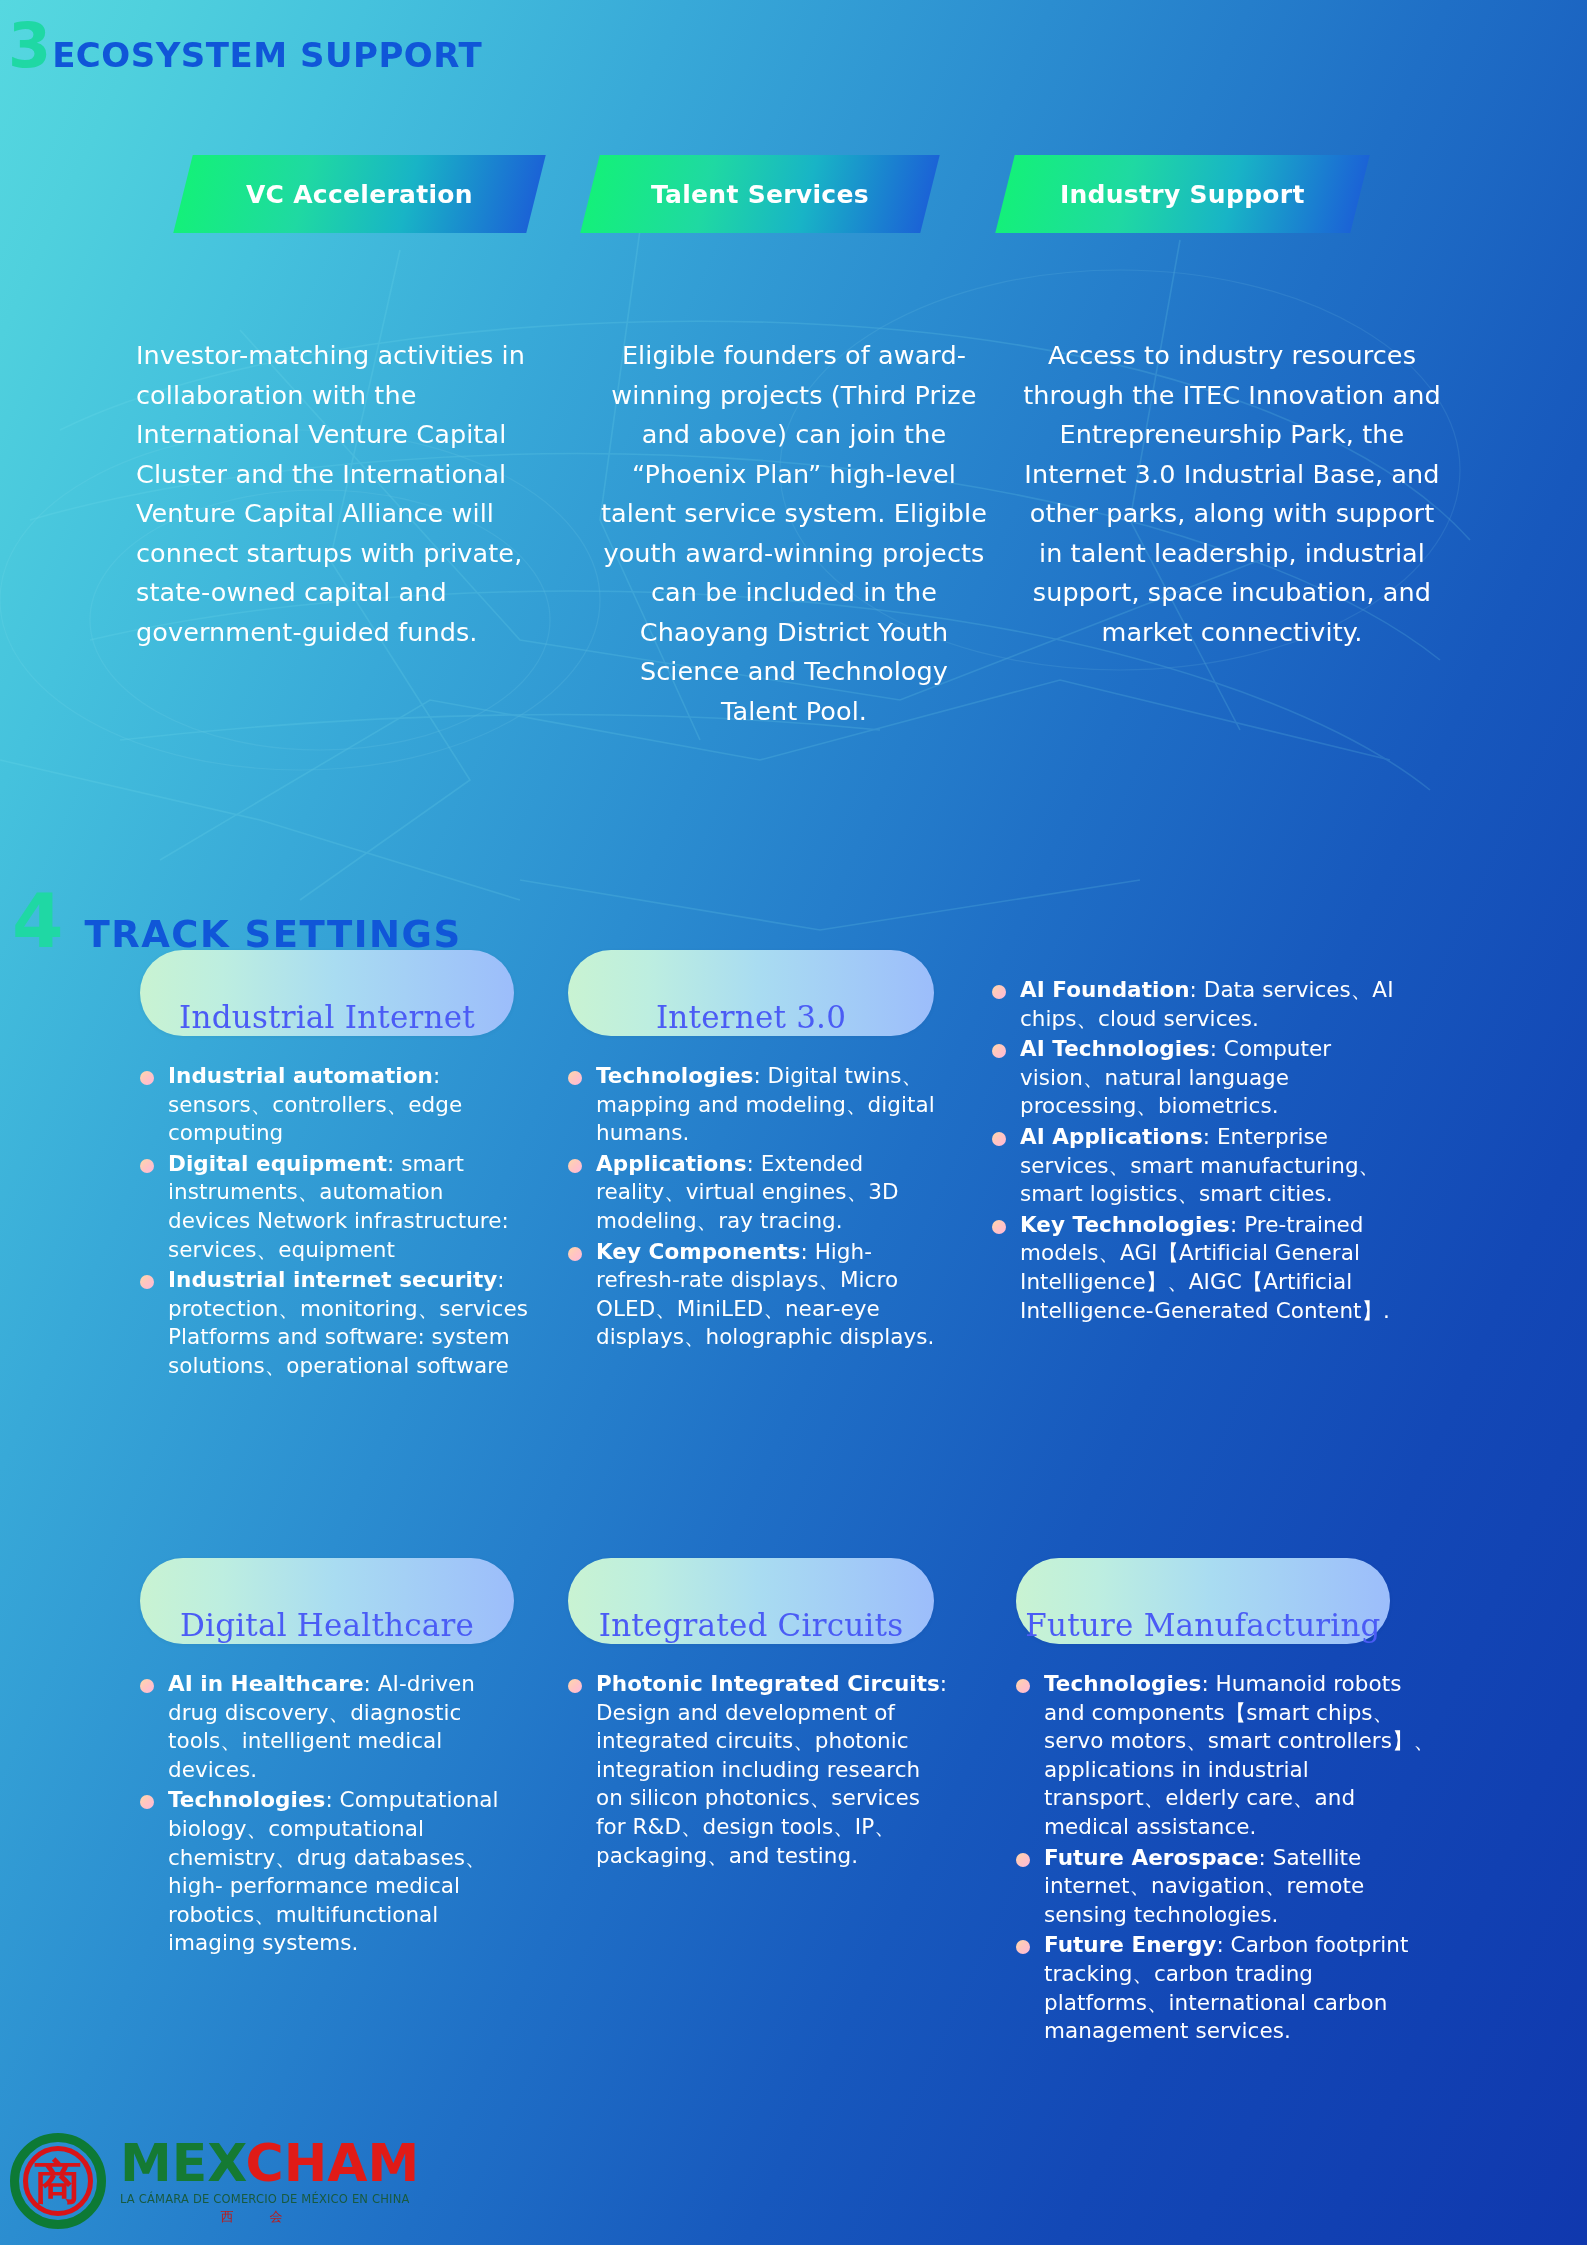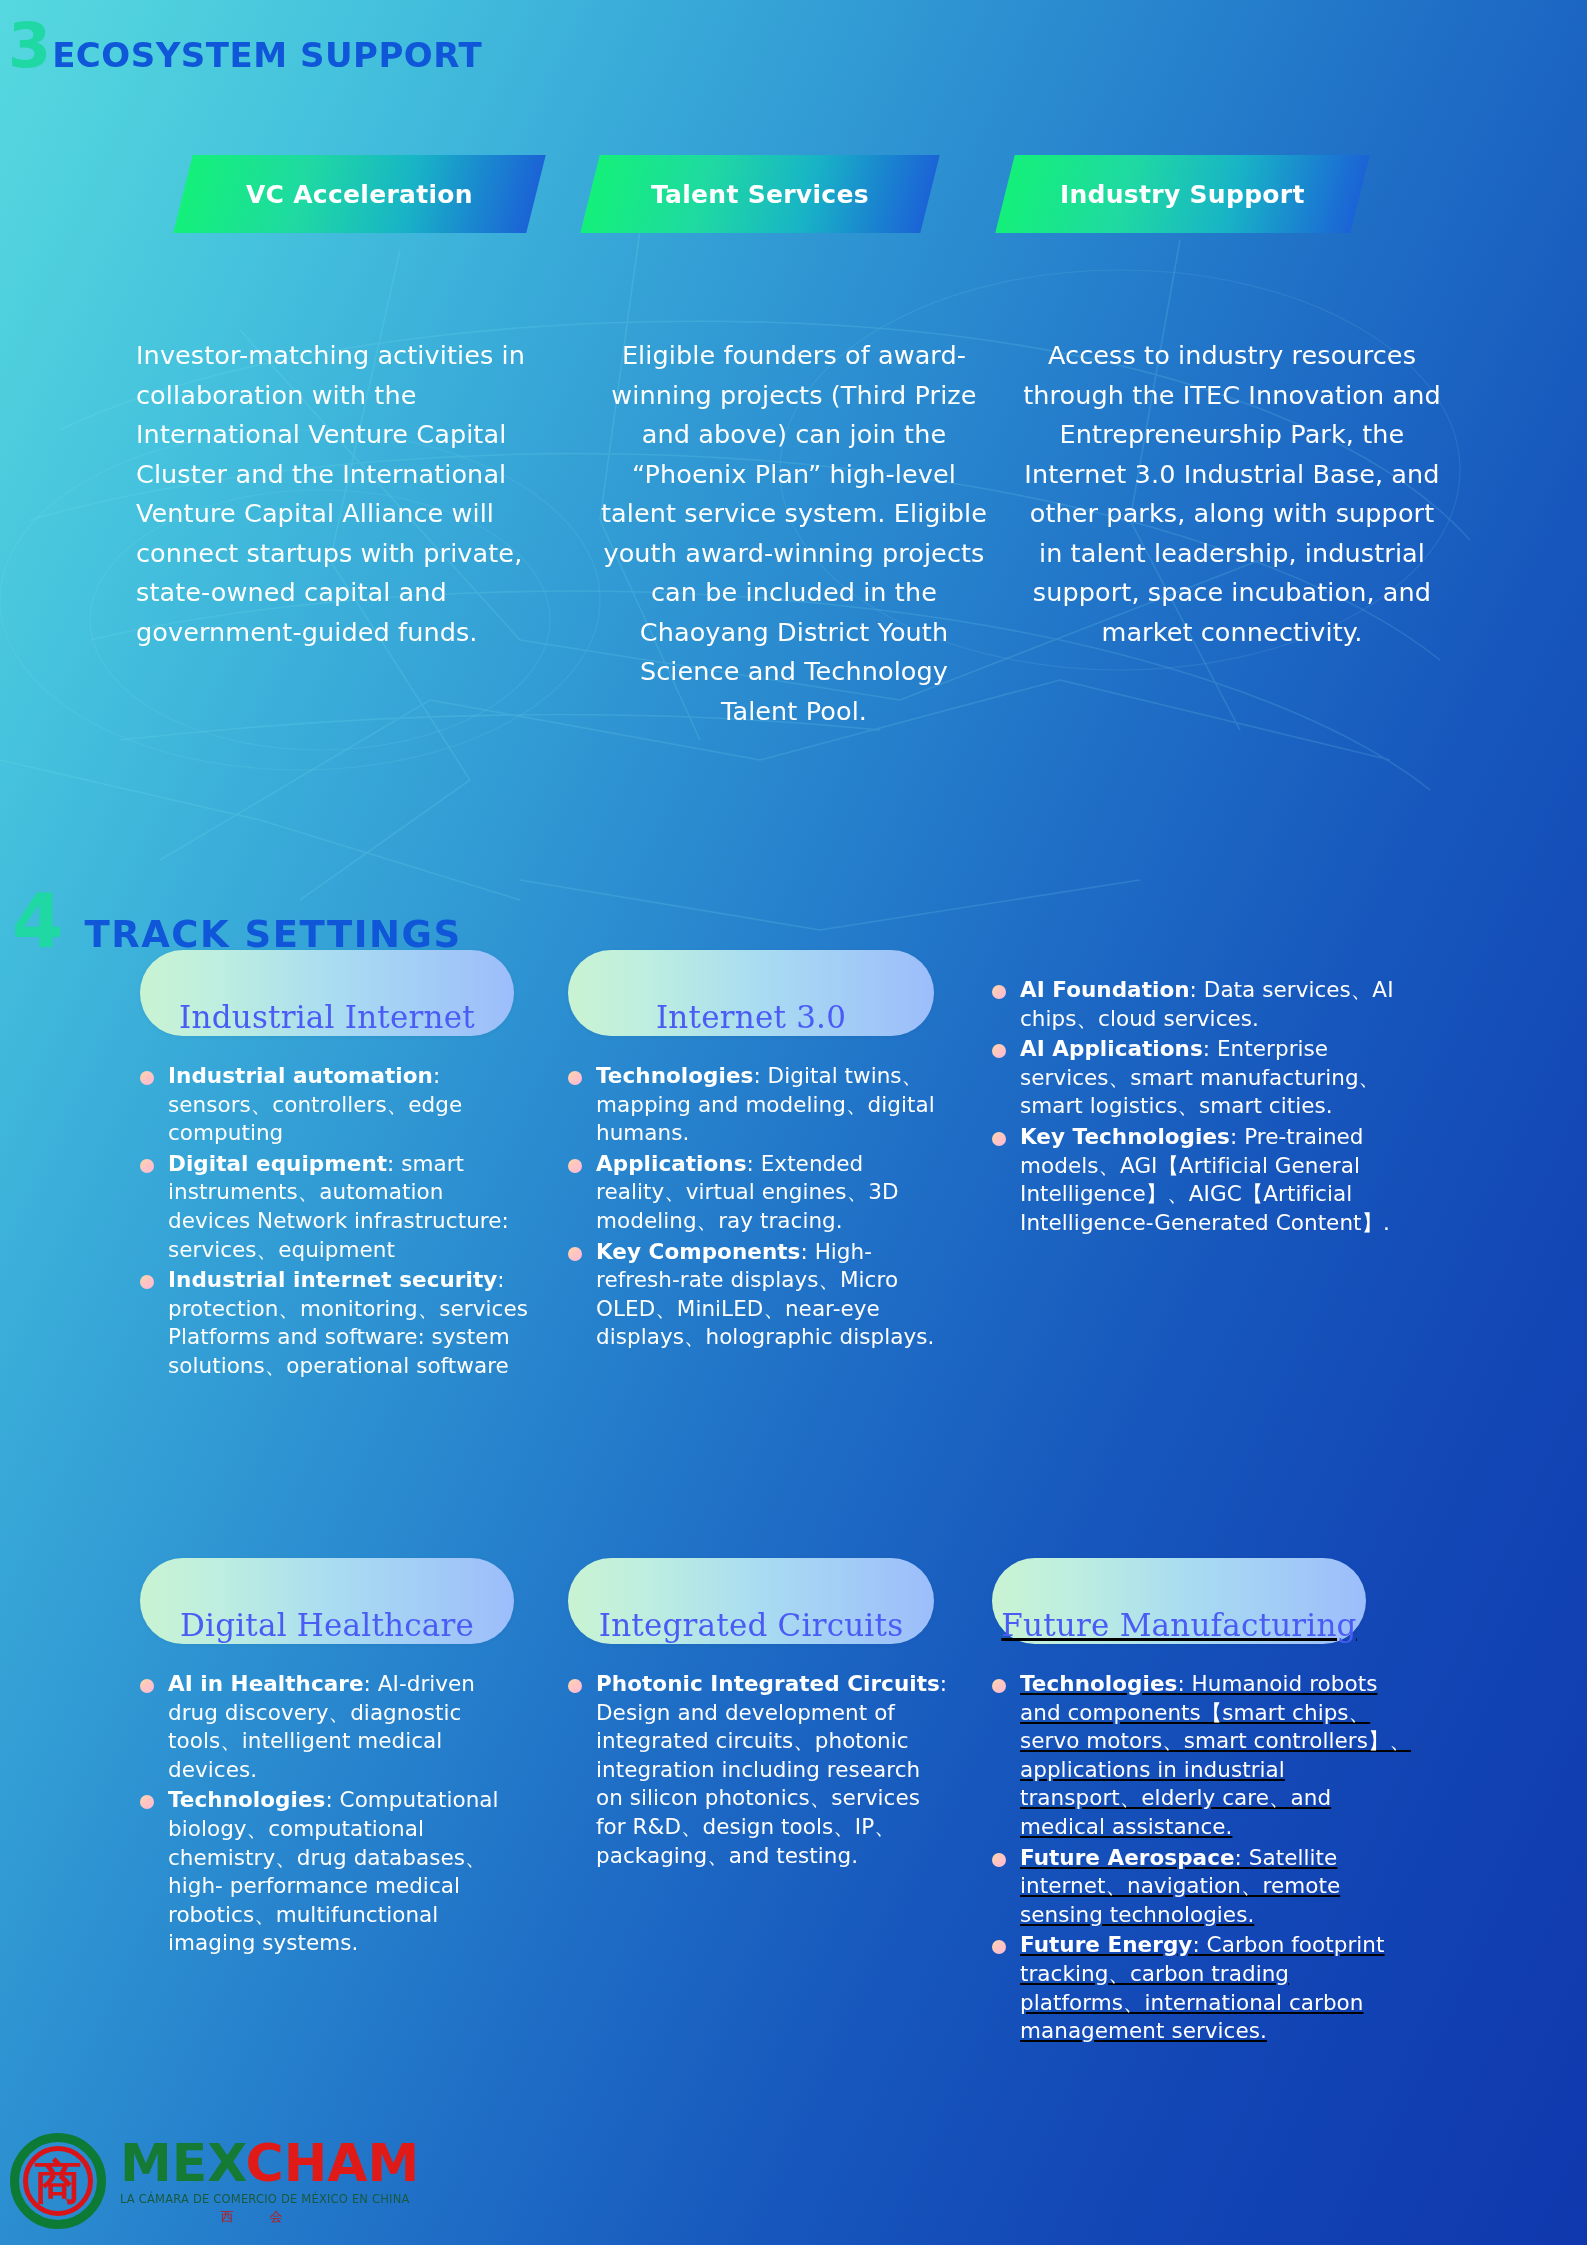--- a/index.html
+++ b/index.html
@@ -159,21 +159,21 @@
   #trk-0 { left: 140px;  width: 390px; }
   #trk-1 { left: 568px;  width: 380px; }
   #trk-2 { left: 992px;  width: 420px; }
   #trk-0 .pill { width: 374px; }
   #trk-1 .pill { width: 366px; }
   #trk-2 .pill { width: 408px; }
 
   
   #trk-3 { left: 140px;  width: 390px; top: 608px; }
   #trk-4 { left: 568px;  width: 380px; top: 608px; }
-  #trk-5 { left: 992px;  width: 420px; top: 608px; text-decoration: underline; }
+  #trk-5 { left: 1016px;  width: 420px; top: 608px; }
   #trk-3 .pill { width: 374px; }
   #trk-4 .pill { width: 366px; }
   #trk-5 .pill { width: 374px; }
 
   
   #logo {
     position: absolute;
     left: 10px;
     bottom: 8px;
     display: flex;
@@ -299,20 +299,21 @@
     <ul class="blist">
         <li><b>Technologies</b><span>: Digital twins、mapping and modeling、digital humans.</span></li>
         <li><b>Applications</b><span>: Extended reality、virtual engines、3D modeling、ray tracing.</span></li>
         <li><b>Key Components</b><span>: High-refresh-rate displays、Micro OLED、MiniLED、near-eye displays、holographic displays.</span></li>
       </ul>
   </div>
 
   <div class="track-col" id="trk-2">
     <ul class="blist">
         <li><b>AI Foundation</b><span>: Data services、AI chips、cloud services.</span></li>
+        <li><b>AI Technologies</b><span>: Computer vision、natural language processing、biometrics.</span></li>
         <li><b>AI Applications</b><span>: Enterprise services、smart manufacturing、smart logistics、smart cities.</span></li>
         <li><b>Key Technologies</b><span>: Pre-trained models、AGI【Artificial General Intelligence】、AIGC【Artificial Intelligence-Generated Content】.</span></li>
       </ul>
   </div>
 
   <div class="track-col" id="trk-3">
     <div class="pill">
       <span>Digital Healthcare</span>
     </div>
     <ul class="blist">

